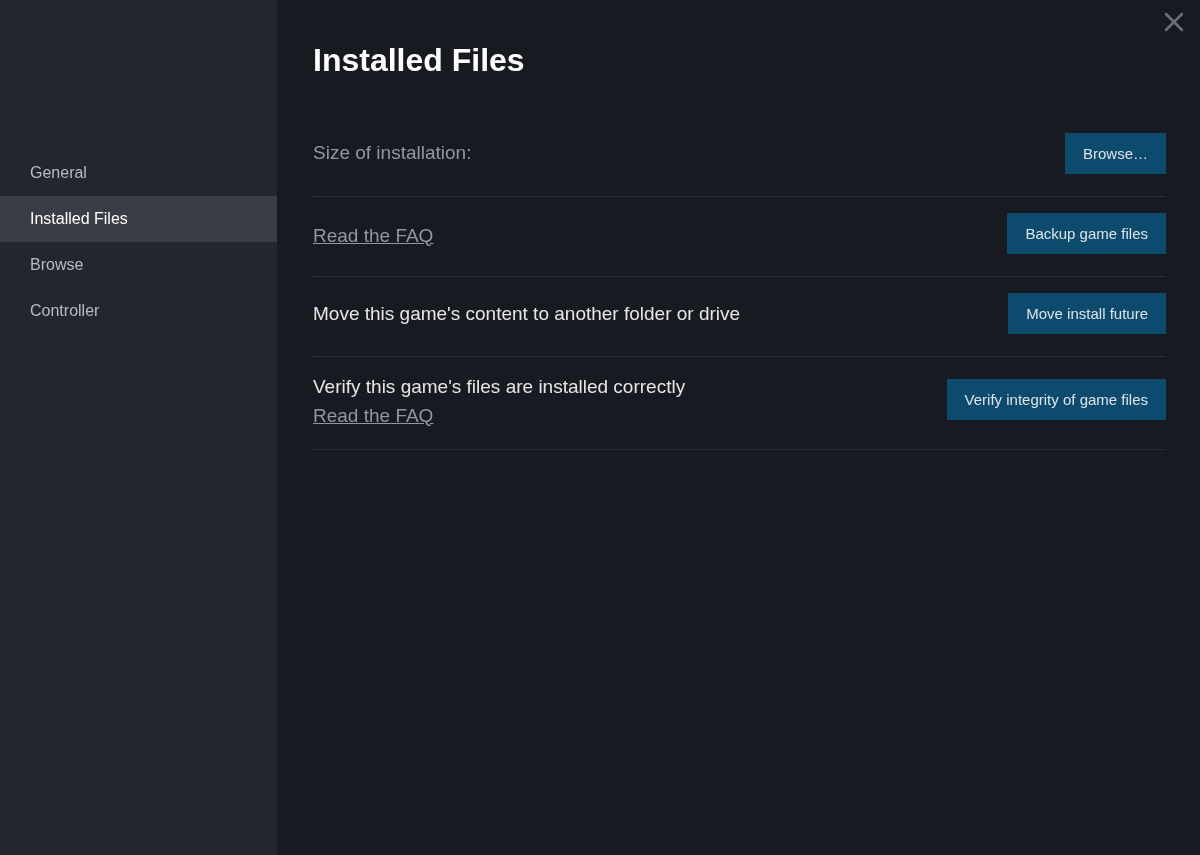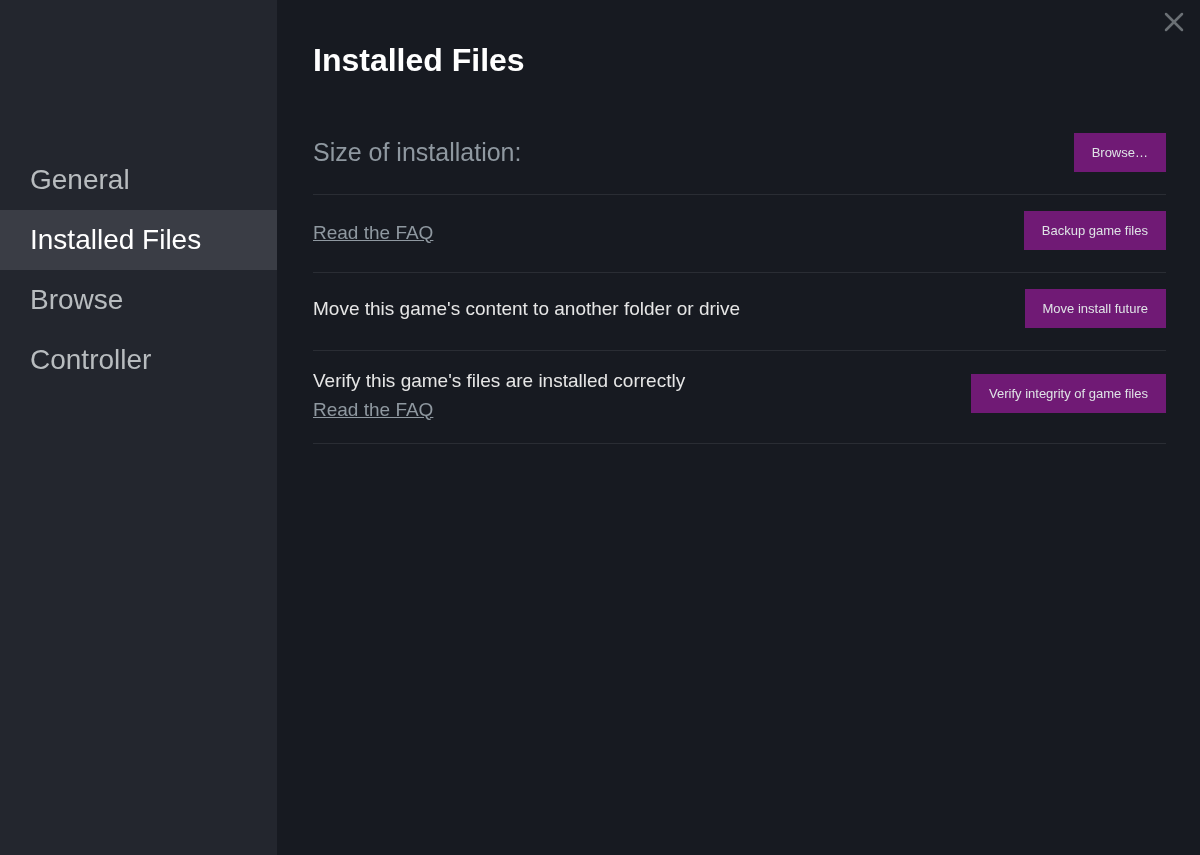--- a/index.html
+++ b/index.html
@@ -21,21 +21,21 @@
   .sidebar {
     width: 277px;
     height: 100%;
     background: #23262e;
     flex-shrink: 0;
     padding-top: 150px;
     box-sizing: border-box;
   }
   .sidebar-item {
     padding: 14px 10px 14px 30px;
-    font-size: 28px;
+    font-size: 16px;
     color: #b8bcbf;
     cursor: pointer;
   }
   .sidebar-item.active {
     background: #3a3d45;
     color: #ffffff;
   }
   .main {
     flex: 1;
     background: #171a21;
@@ -68,43 +68,43 @@
     padding: 16px 0 22px 0;
     border-bottom: 1px solid #2a2d34;
   }
   .section-row:last-of-type {
   }
   .row-text {
     flex: 1;
     padding-right: 20px;
   }
   .row-label {
-    font-size: 25px;
+    font-size: 19px;
     color: #8f98a0;
     line-height: 1.4;
   }
   .row-desc {
     font-size: 19px;
     color: #e6e6e6;
     line-height: 1.45;
   }
   .faq-link {
     font-size: 19px;
     color: #8f98a0;
     text-decoration: underline;
     cursor: pointer;
     margin-top: 4px;
     display: inline-block;
   }
   .action-btn {
-    background: #701a75;
+    background: #0c4a6e;
     color: #dfe3e6;
     border: none;
     padding: 12px 18px;
-    font-size: 13px;
+    font-size: 15px;
     cursor: pointer;
     white-space: nowrap;
     flex-shrink: 0;
   }
 </style>
 </head>
 <body>
 
 <div class="app">
 

